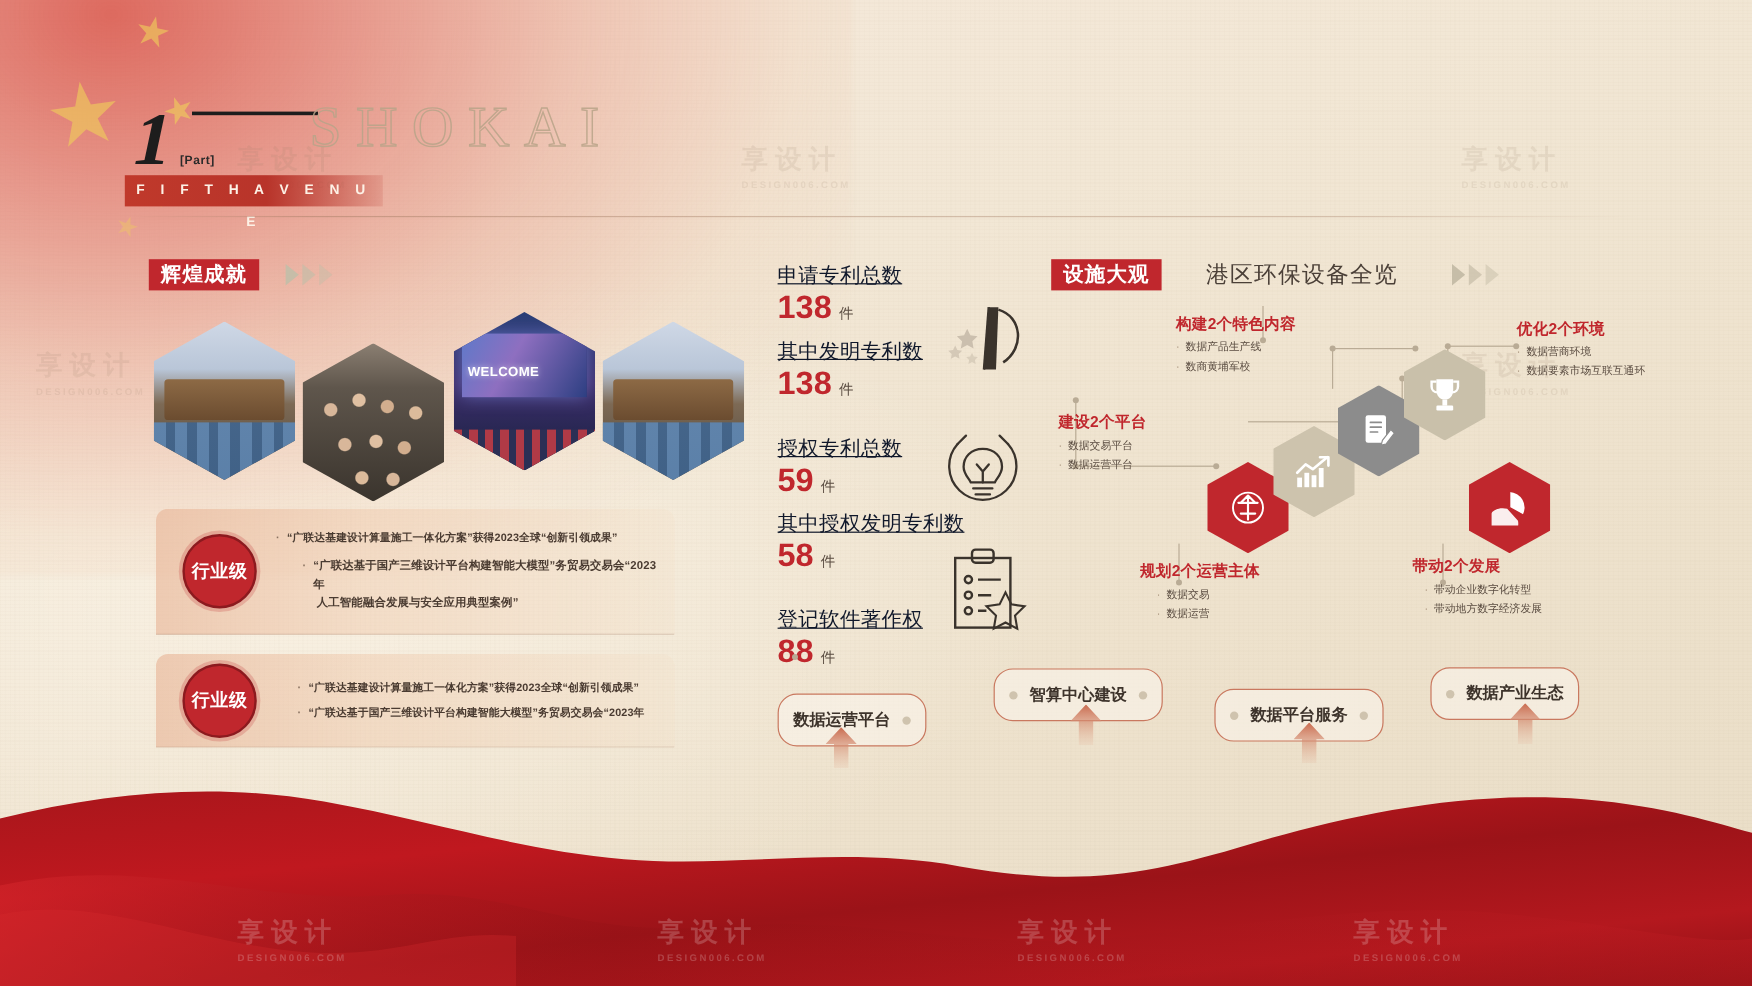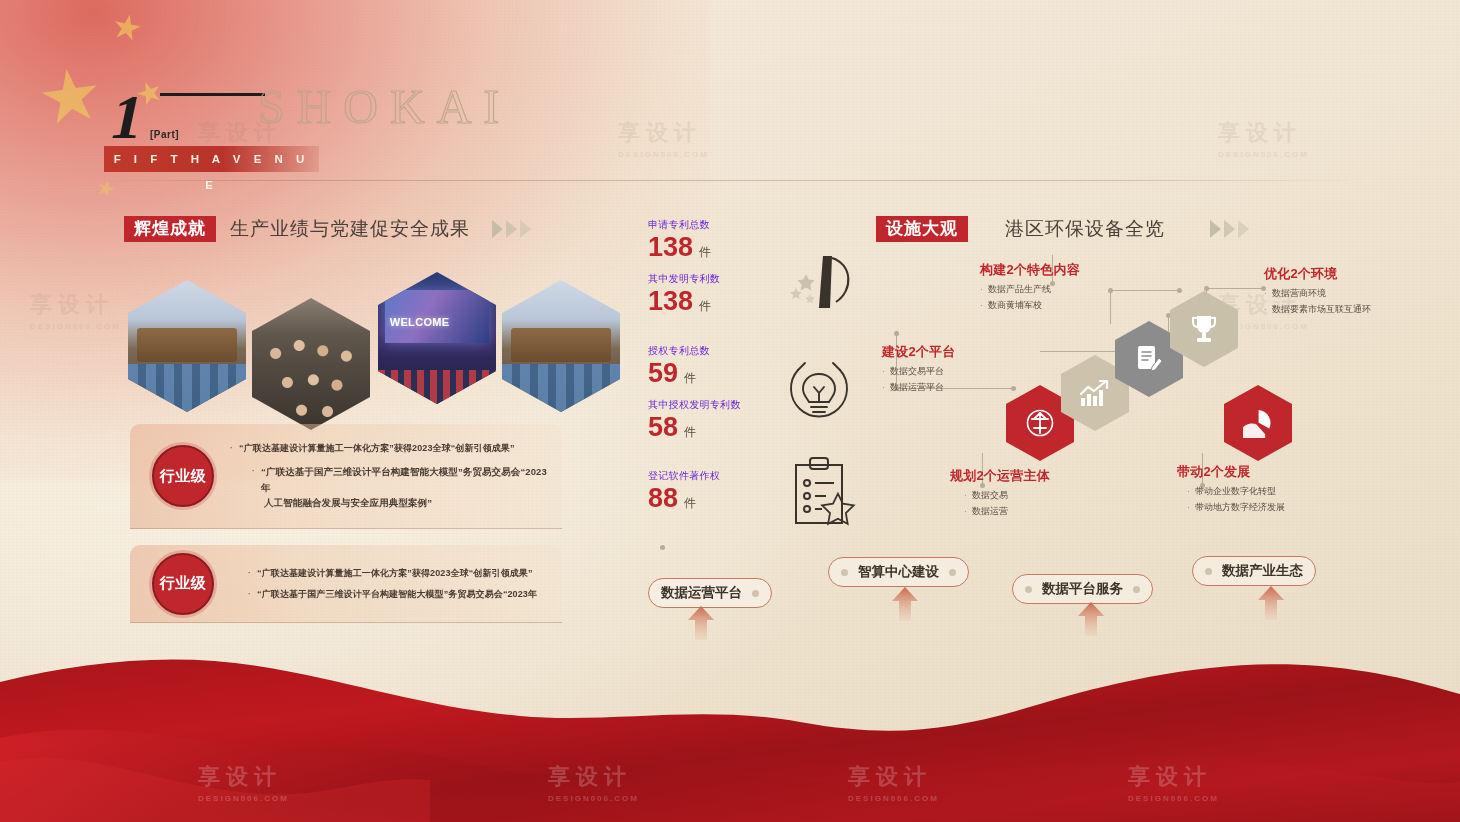--- a/index.html
+++ b/index.html
@@ -97,21 +97,21 @@
   .sec-arrows { display:flex; gap:3px; margin-left:8px; }
   .sec-arrows i {
     width:0; height:0; display:block;
     border-top:9px solid transparent; border-bottom:9px solid transparent;
     border-left:11px solid #c6bda8;
   }
   .sec-arrows i:nth-child(2){ opacity:.72; }
   .sec-arrows i:nth-child(3){ opacity:.5; }
 
   
-  #photo-strip { position:absolute; left:128px; top:272px; width:450px; height:130px; }
+  #photo-strip { position:absolute; left:128px; top:260px; width:450px; height:130px; }
   .hexphoto { position:absolute; width:118px; height:132px; }
   .hexphoto .clip {
     width:100%; height:100%;
     clip-path:polygon(50% 0%,100% 25%,100% 75%,50% 100%,0% 75%,0% 25%);
     overflow:hidden; position:relative;
   }
   .hexphoto .clip .inner { position:absolute; inset:0; }
   .p1 { left:0;   top:8px;  }
   .p2 { left:124px; top:26px; }
   .p3 { left:250px; top:0px;  }
@@ -183,21 +183,21 @@
   .badge-li {
     display:flex; gap:6px; font-size:9px; color:#4a3b31;
     line-height:1.65; font-weight:600; letter-spacing:.1px;
   }
   .badge-li .dot { color:#8a7260; flex:none; }
   .badge-li .tx { }
 
   
   #stats { position:absolute; left:648px; top:218px; width:215px; }
   .stat-row { margin-bottom:11px; }
-  .stat-label { font-size:10px; color:#6d28d9; letter-spacing:.3px; }
+  .stat-label { font-size:17px; color:#0f172a; letter-spacing:.3px;text-decoration:underline; }
   .stat-value {
     display:flex; align-items:baseline; gap:6px; margin-top:1px;
   }
   .stat-num { font-size:27px; font-weight:700; color:#c0272d; line-height:1.05; }
   .stat-unit { font-size:12px; color:#5a4c41; }
   .stat-gap { height:17px; }
 
   .stat-icon { position:absolute; }
   .ic-trophy { left:780px; top:248px; }
   .ic-bulb   { left:778px; top:350px; }
@@ -222,21 +222,21 @@
   .conn { position:absolute; background:#b9ab95; }
   .connh { height:1px; }
   .connv { width:1px; }
   .cdot {
     position:absolute; width:5px; height:5px; border-radius:50%;
     background:#b9ab95;
   }
 
   
   .pill {
-    position:absolute; height:30px; border:1.5px solid #c9785f; border-radius:16px;
+    position:absolute; height:44px; border:1.5px solid #c9785f; border-radius:16px;
     background:rgba(252,246,238,.55);
     display:flex; align-items:center; gap:10px; padding:0 12px;
   }
   .pill .pdot { width:7px; height:7px; border-radius:50%; background:#cfc3ae; flex:none; }
   .pill .ptx { font-size:13.5px; font-weight:700; color:#3d332b; white-space:nowrap; }
 
   
   .wm { position:absolute; color:rgba(255,255,255,.20); pointer-events:none;
         font-weight:700; letter-spacing:6px; }
   .wm .wm1 { font-size:22px; display:block; }
@@ -325,21 +325,20 @@
   <div class="hdr-rule"></div>
   <div class="hdr-shokai">SHOKAI</div>
   <div class="hdr-ribbon">
     <span>F I F T H   A V E N U E</span>
   </div>
   <div class="hdr-underline"></div>
 </div>
 
 <div class="sec-head" style="left:124px; top:216px;">
   <span class="sec-tag">辉煌成就</span>
-  <span class="sec-sub">生产业绩与党建促安全成果</span>
   <span class="sec-arrows">
       <i></i>
       <i></i>
       <i></i>
     </span>
 </div>
 
 <div class="sec-head" style="left:876px; top:216px;gap:37px;">
   <span class="sec-tag">设施大观</span>
   <span class="sec-sub">港区环保设备全览</span>

